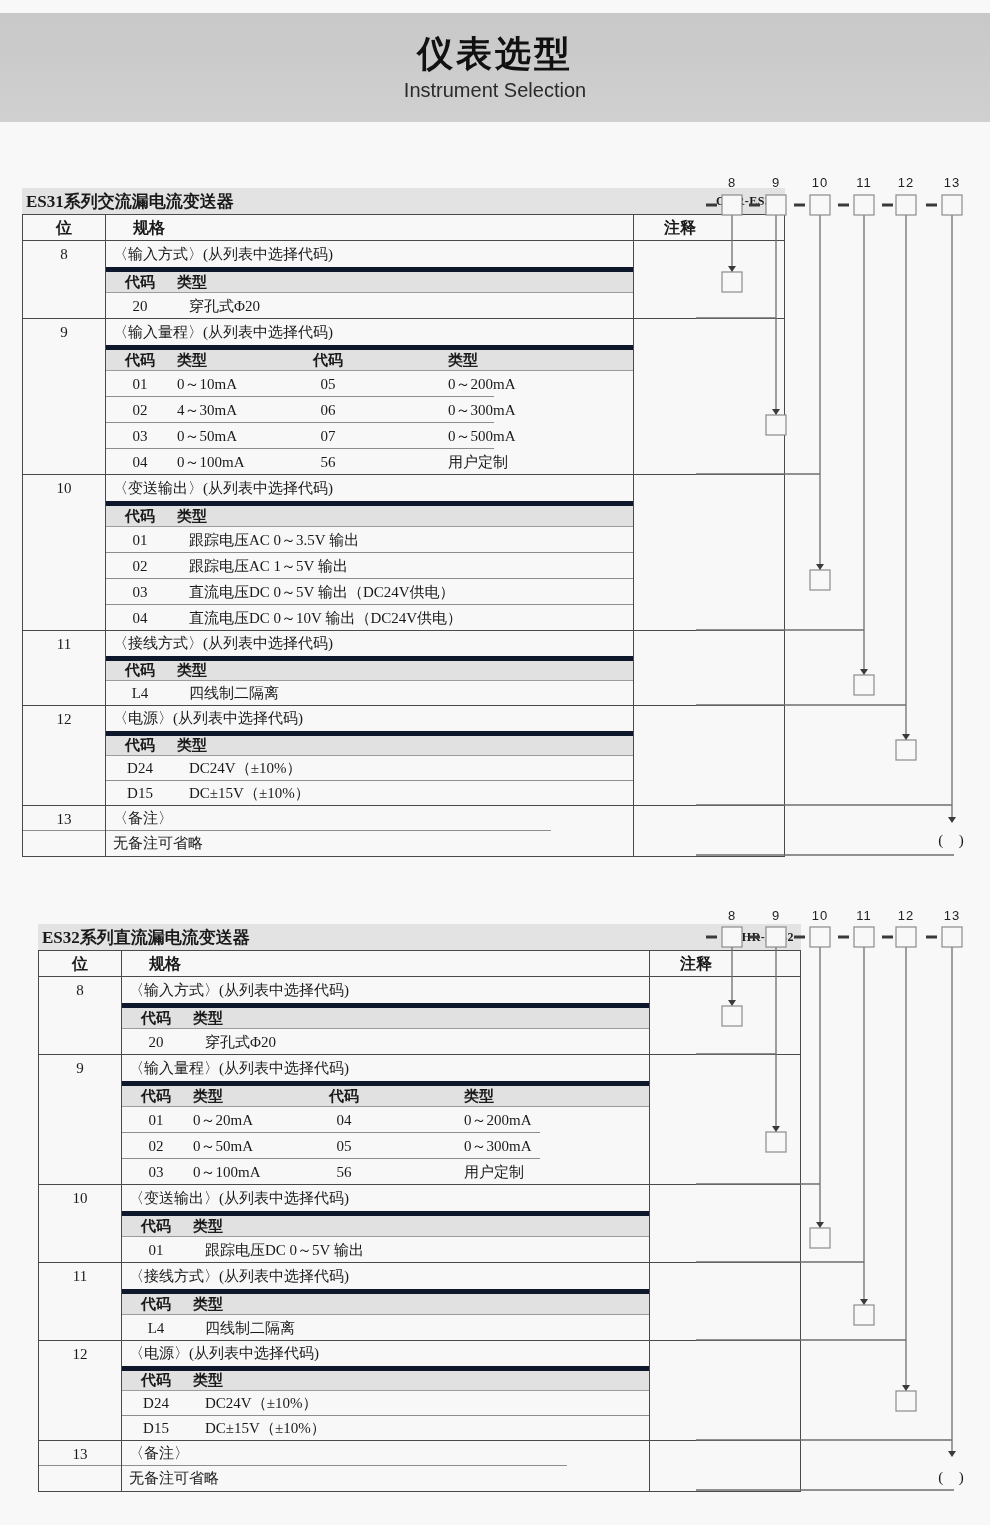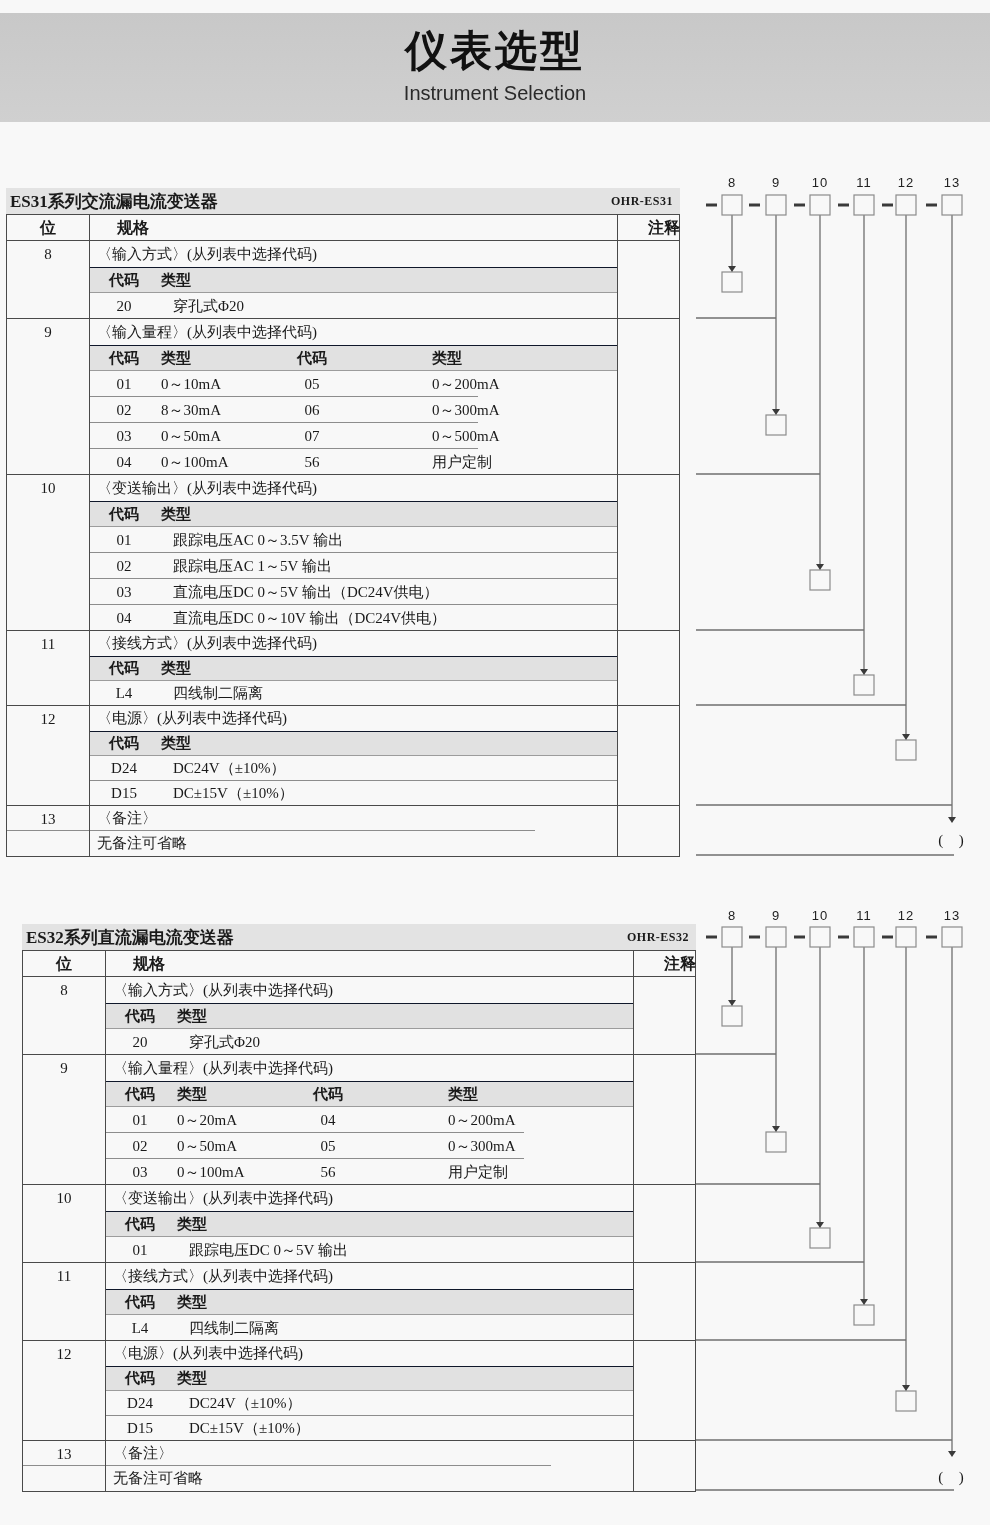--- a/index.html
+++ b/index.html
@@ -9,29 +9,29 @@
     font-family:"Liberation Serif","DejaVu Serif",serif;
     font-size:15px;
   }
   
   .banner{
     position:absolute;left:0;top:13px;width:990px;height:109px;
     background:linear-gradient(#c8c8c8,#d0d0d0);
     display:flex;flex-direction:column;align-items:center;justify-content:center;
   }
   .banner-title{
-    font-family:Liberation Mono, monospace;
-    font-size:42px;font-weight:bold;letter-spacing:3px;color:#111;line-height:1;
+    font-family:Liberation Serif, serif;
+    font-size:36px;font-weight:bold;letter-spacing:3px;color:#111;line-height:1;
   }
   .banner-sub{
     font-family:"Liberation Sans","DejaVu Sans",sans-serif;
     font-size:20px;color:#2a2a2a;margin-top:8px;line-height:1;
   }
   
-  .sel-table{position:absolute;left:6px;width:674px;}
+  .sel-table{position:absolute;left:22px;width:763px;}
   .titlebar{
     height:26px;background:#e3e3e3;
     display:flex;justify-content:space-between;align-items:center;
     padding:0 7px 0 4px;box-sizing:border-box;
   }
   .titlebar .t-title{font-size:17px;font-weight:bold;}
   .titlebar .t-model{font-size:12px;font-weight:bold;letter-spacing:.5px;}
   .tbody{
     position:relative;border:1px solid #4a4a4a;background:transparent;
   }
@@ -40,21 +40,21 @@
   .hrow{position:relative;height:26px;}
   .hrow span{position:absolute;top:0;line-height:26px;font-weight:bold;font-size:16px;}
   .h-pos{left:0;width:82px;text-align:center;}
   .h-spec{left:110px;}
   .h-note{left:611px;width:62px;text-align:right;}
   .sec{position:relative;border-top:1px solid #4a4a4a;margin-top:-1px;}
   .pos{position:absolute;left:0;top:0;width:82px;text-align:center;line-height:26px;z-index:2;}
   .r{position:relative;display:flex;align-items:center;margin-left:82px;}
   .r.title{margin-left:0;padding-left:90px;}
   .h26{height:26px;} .h25{height:25px;}
-  .gray{background:#e1e1e1;width:528px;border-top:1px solid #0f172a;border-bottom:1px solid #9c9c9c;box-sizing:border-box;font-weight:bold;}
+  .gray{background:#e1e1e1;width:528px;border-top:5px solid #0f172a;border-bottom:1px solid #9c9c9c;box-sizing:border-box;font-weight:bold;}
   .sep::after{content:"";position:absolute;left:0;bottom:0;height:1px;width:528px;background:#8d8d8d;}
   .sepn::after{width:389px;}
   .sepn2::after{width:419px;}
   .cc{width:70px;text-align:center;flex:none;}
   .ct{flex:none;padding-left:2px;}
   .ct.ind{padding-left:14px;}
   .ct4{width:123px;flex:none;padding-left:2px;box-sizing:border-box;}
   .cc2{width:60px;text-align:center;flex:none;}
   .ct4b{flex:none;padding-left:90px;}
   .note-row{padding-left:8px;}
@@ -114,21 +114,21 @@
         <span class="ct4b">类型</span>
       </div>
       <div class="r h26 sep sepn">
         <span class="cc">01</span>
         <span class="ct4">0～10mA</span>
         <span class="cc2">05</span>
         <span class="ct4b">0～200mA</span>
       </div>
       <div class="r h26 sep sepn">
         <span class="cc">02</span>
-        <span class="ct4">8～30mA</span>
+        <span class="ct4">4～30mA</span>
         <span class="cc2">06</span>
         <span class="ct4b">0～300mA</span>
       </div>
       <div class="r h26 sep sepn">
         <span class="cc">03</span>
         <span class="ct4">0～50mA</span>
         <span class="cc2">07</span>
         <span class="ct4b">0～500mA</span>
       </div>
       <div class="r h26">

